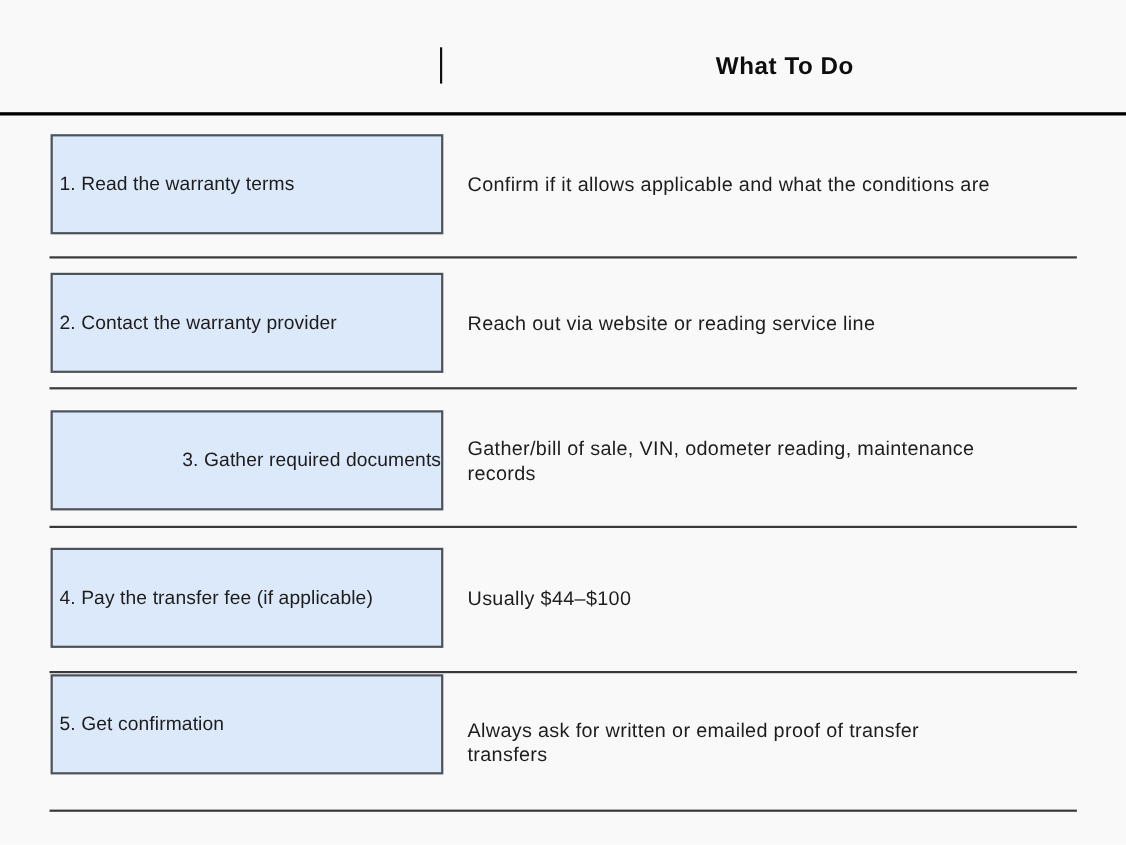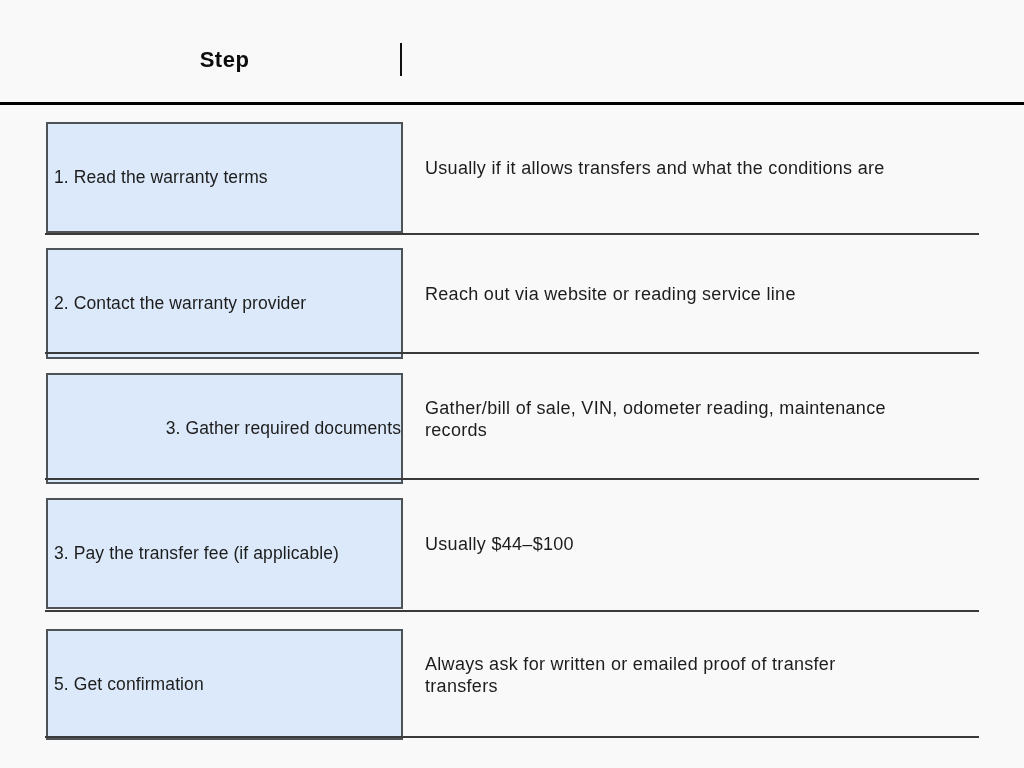--- a/index.html
+++ b/index.html
@@ -48,21 +48,21 @@
     width: 1024px;
     height: 3px;
     background: var(--rule, #000000);
   }
 
   
   .step-box {
     position: absolute;
     left: 46px;
     width: 357px;
-    height: 111px;
+    height: 91px;
     box-sizing: border-box;
     background: var(--box-fill, #dbe9fa);
     border: 2px solid var(--box-border, #4e5358);
     display: flex;
     align-items: center;
     padding-left: 6px;
   }
   .step-label {
     font-size: 17.5px;
     letter-spacing: 0.1px;
@@ -85,29 +85,29 @@
     left: 45px;
     width: 934px;
     height: 2px;
     background: var(--divider, #3a3a3a);
   }
 </style>
 </head>
 <body>
 
 <div class="canvas">
-  <div class="col-header step">Step</div>
+  <div class="col-header what">What To Do</div>
   <div class="v-divider"></div>
   <div class="header-rule"></div>
   <div id="rows">
   <div>
     <div class="step-box" style="top: 122px;">
       <span class="step-label">1. Read the warranty terms</span>
     </div>
-    <div class="what-text" style="top: 122px;">Usually if it allows transfers and what the conditions are</div>
+    <div class="what-text" style="top: 122px;">Confirm if it allows applicable and what the conditions are</div>
     <div class="row-divider" style="top: 233px;"></div>
   </div>
 
   <div>
     <div class="step-box" style="top: 248px;">
       <span class="step-label">2. Contact the warranty provider</span>
     </div>
     <div class="what-text" style="top: 248px;">Reach out via website or reading service line</div>
     <div class="row-divider" style="top: 352px;"></div>
   </div>
@@ -116,28 +116,28 @@
     <div class="step-box" style="top: 373px; justify-content: flex-end;">
       <span class="step-label">3. Gather required documents</span>
     </div>
     <div class="what-text" style="top: 373px;">Gather/bill of sale, VIN, odometer reading, maintenance
 records</div>
     <div class="row-divider" style="top: 478px;"></div>
   </div>
 
   <div>
     <div class="step-box" style="top: 498px;">
-      <span class="step-label">3. Pay the transfer fee (if applicable)</span>
+      <span class="step-label">4. Pay the transfer fee (if applicable)</span>
     </div>
     <div class="what-text" style="top: 498px;">Usually $44–$100</div>
     <div class="row-divider" style="top: 610px;"></div>
   </div>
 
   <div>
-    <div class="step-box" style="top: 629px;">
+    <div class="step-box" style="top: 613px;">
       <span class="step-label">5. Get confirmation</span>
     </div>
     <div class="what-text" style="top: 629px;">Always ask for written or emailed proof of transfer
 transfers</div>
     <div class="row-divider" style="top: 736px;"></div>
   </div>
 </div>
 </div>
 
 </body></html>

